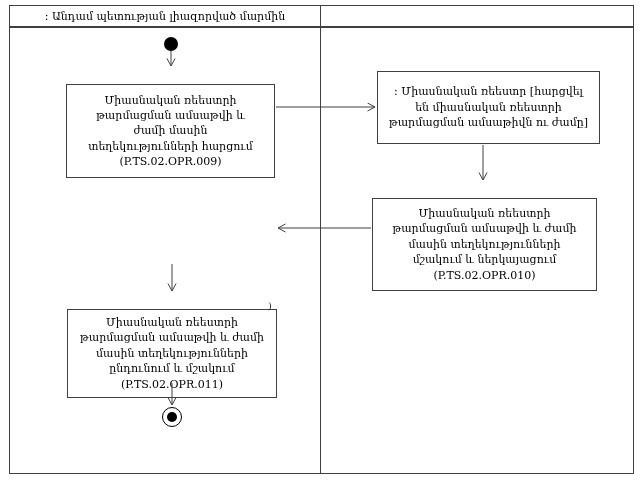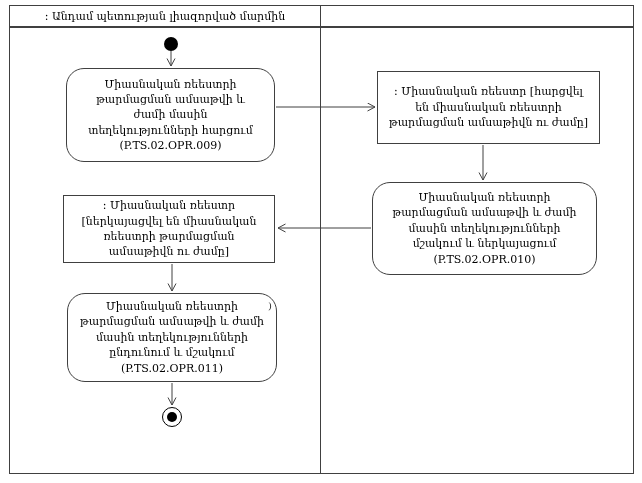--- a/index.html
+++ b/index.html
@@ -46,21 +46,21 @@
     display: flex;
     align-items: center;
     justify-content: center;
     text-align: center;
     font-size: 11px;
     line-height: 1.4;
     border: 1px solid #404040;
     background: #ffffff;
     box-sizing: border-box;
   }
-  .rounded { border-radius: 18px; }
+  .rounded { border-radius: 0; margin-top: 16px; }
   #box-request   { left: 66px;  top: 68px;  width: 209px; height: 94px; padding: 2px 16px; }
   #box-obj-req   { left: 377px; top: 71px;  width: 223px; height: 73px; padding: 2px 10px; }
   #box-process   { left: 372px; top: 182px; width: 225px; height: 93px; padding: 2px 10px; }
   #box-obj-pres  { left: 63px;  top: 195px; width: 212px; height: 68px; padding: 2px 8px; }
   #box-receive   { left: 67px;  top: 293px; width: 210px; height: 89px; padding: 2px 12px; }
   .start-node {
     position: absolute;
     left: 164px; top: 37px;
     width: 14px; height: 14px;
     background: #000000;
@@ -115,23 +115,20 @@
   </div>
 
   <div class="node" id="box-obj-req">
     <span>: Միասնական ռեեստր [հարցվել են միասնական ռեեստրի թարմացման ամսաթիվն ու ժամը]</span>
   </div>
 
   <div class="node rounded" id="box-process">
     <span>Միասնական ռեեստրի թարմացման ամսաթվի և ժամի մասին տեղեկությունների մշակում և ներկայացում (P.TS.02.OPR.010)</span>
   </div>
 
-  <div class="node" id="box-obj-pres">
-    <span>: Միասնական ռեեստր [ներկայացվել են միասնական ռեեստրի թարմացման ամսաթիվն ու ժամը]</span>
-  </div>
 
   <div class="node rounded" id="box-receive">
     <span>Միասնական ռեեստրի թարմացման ամսաթվի և ժամի մասին տեղեկությունների ընդունում և մշակում (P.TS.02.OPR.011)</span>
   </div>
 
   <div class="final-node">
     <div class="final-dot"></div>
   </div>
 
   <span class="artifact">)</span>

